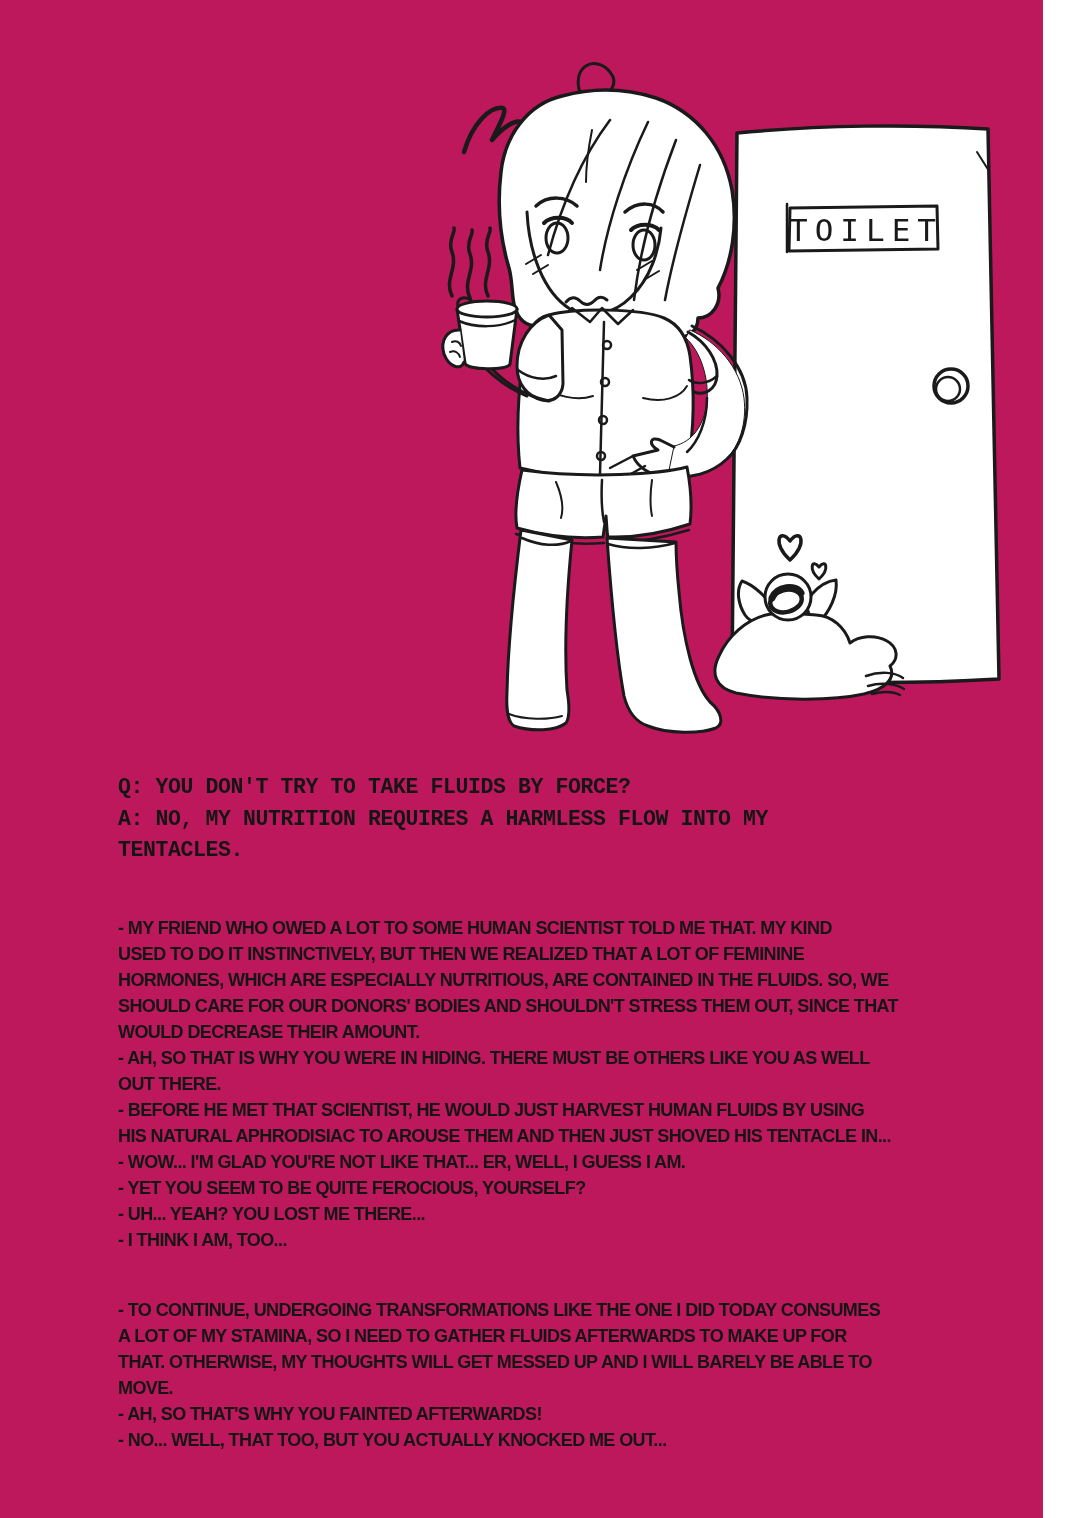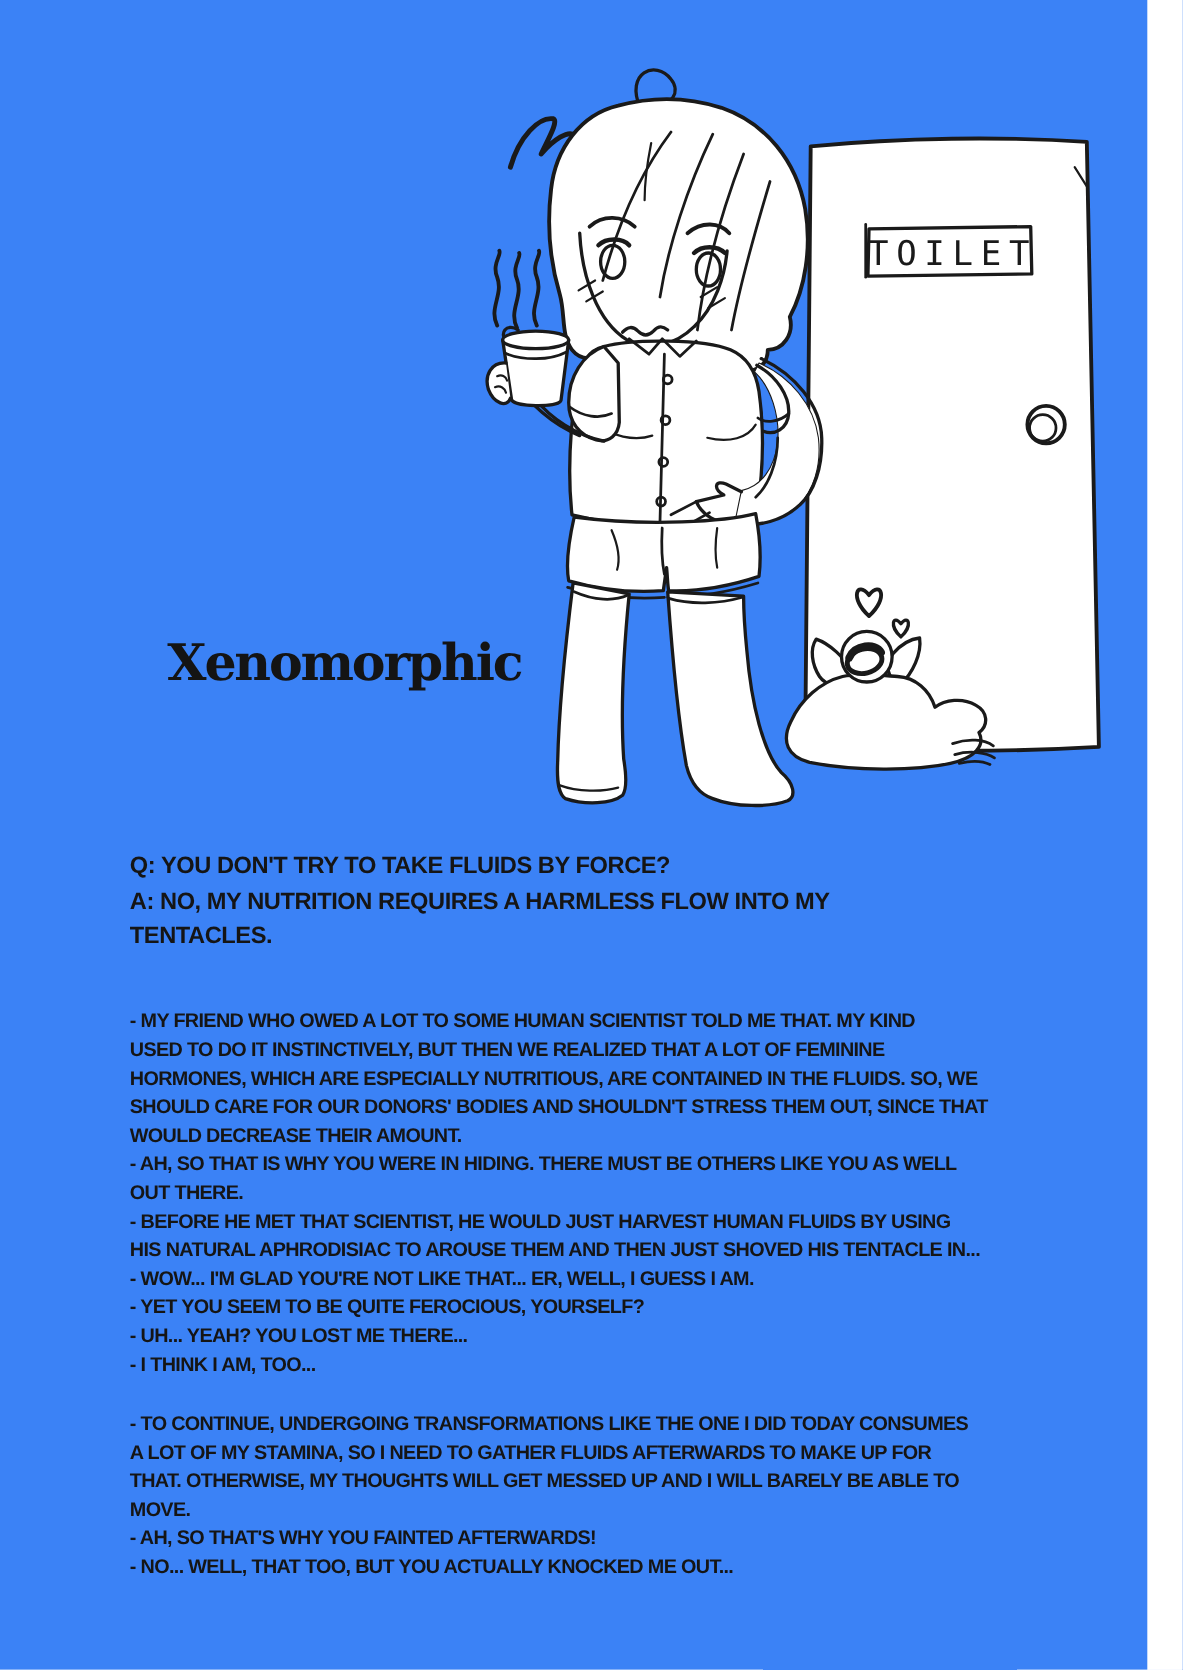--- a/index.html
+++ b/index.html
@@ -1,20 +1,20 @@
 <!DOCTYPE html>
 <html><head>
 <meta charset="utf-8">
 <style>
   html,body{margin:0;padding:0;background:#fff;}
   .page{
     position:relative;
     width:1043px;
     height:1518px;
-    background:#3b82f6;
+    background:#be185d;
     overflow:hidden;
     font-family:"Liberation Sans", sans-serif;
     color:#151515;
   }
   .art{position:absolute;left:0;top:0;}
   .art path,.art ellipse,.art circle,.art rect,.art line{
     stroke:#1a1a1a;fill:none;stroke-linecap:round;stroke-linejoin:round;
   }
   .art .fillw{fill:#ffffff;}
   .sign-text{
@@ -37,30 +37,31 @@
   }
   .title-line1{font-size:46px;letter-spacing:-2px;}
   .title-line2{font-size:53px;letter-spacing:1px;margin-top:4px;}
   .qa{position:absolute;left:118px;top:772px;width:760px;}
   .qa-heading{
     font-size:21.5px;
     line-height:31.5px;
     font-weight:700;
     letter-spacing:-0.4px;
     white-space:pre;
+    font-family:Liberation Mono, monospace;
   }
   .qa-body{
     font-size:18px;
     line-height:26px;
     font-weight:700;
     letter-spacing:-0.6px;
     white-space:pre;
   }
   .qa-body.p1{margin-top:48px;}
-  .qa-body.p2{margin-top:28px;}
+  .qa-body.p2{margin-top:44px;}
 </style>
 </head>
 <body>
 
 <div class="page">
 
   <svg class="art" width="1075" height="760" viewBox="0 0 1075 760">
 
     <g>
       <path class="fillw" stroke-width="3.5" d="M737,133 C820,125 912,124 988,129 L999,679 C915,684 812,684 732,677 Z"></path>
@@ -195,21 +196,20 @@
       <path stroke-width="7" d="M772,598 C777,586 796,584 801,593"></path>
 
       <path stroke-width="2.5" d="M866,676 C880,671 895,672 903,678 M868,686 C882,682 897,684 904,689 M872,694 C884,691 894,692 900,695"></path>
 
       <path class="fillw" stroke-width="3.5" d="M790,560 C772,544 779,527 790,541 C801,527 808,544 790,560 Z"></path>
       <path class="fillw" stroke-width="3" d="M819,579 C808,569 812,558 819,567 C826,558 830,569 819,579 Z"></path>
     </g>
   </svg>
 
   <div class="title">
-    <div class="title-line1">Xenomorphic</div>
   </div>
 
   <div class="qa">
     <div class="qa-heading">Q: YOU DON'T TRY TO TAKE FLUIDS BY FORCE?
 A: NO, MY NUTRITION REQUIRES A HARMLESS FLOW INTO MY
 TENTACLES.</div>
     <div class="qa-body p1">- MY FRIEND WHO OWED A LOT TO SOME HUMAN SCIENTIST TOLD ME THAT. MY KIND
 USED TO DO IT INSTINCTIVELY, BUT THEN WE REALIZED THAT A LOT OF FEMININE
 HORMONES, WHICH ARE ESPECIALLY NUTRITIOUS, ARE CONTAINED IN THE FLUIDS. SO, WE
 SHOULD CARE FOR OUR DONORS' BODIES AND SHOULDN'T STRESS THEM OUT, SINCE THAT

